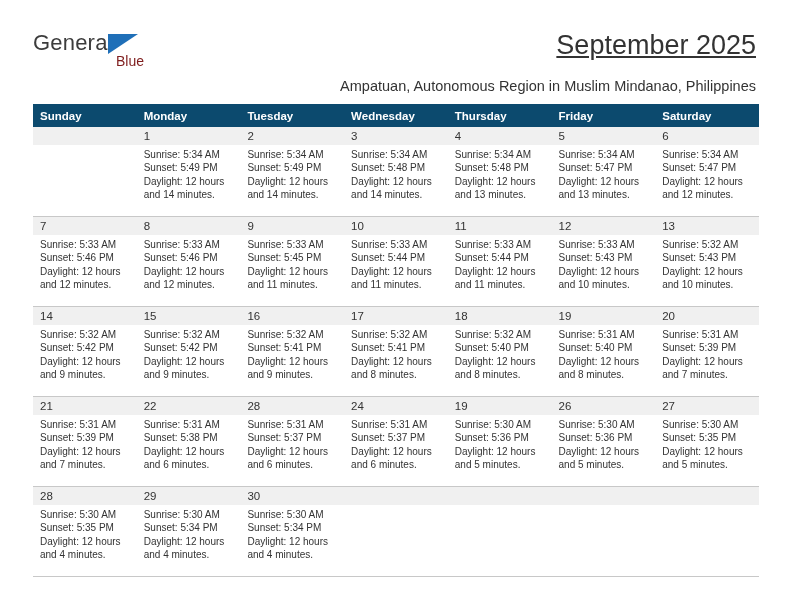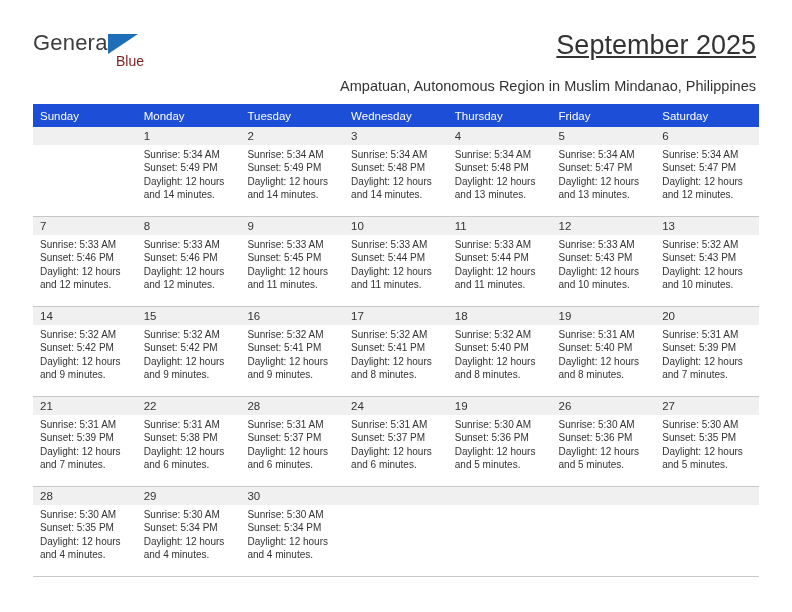--- a/index.html
+++ b/index.html
@@ -87,24 +87,24 @@
   
   .calendar {
     position: absolute;
     left: 33px;
     top: 104px;
     width: 726px;
     border-collapse: collapse;
     table-layout: fixed;
   }
   .calendar th {
-    background: #1d4ed8;
+    background: #0c4a6e;
     color: #ffffff;
     font-size: 11.5px;
-    font-weight: normal;
+    font-weight: bold;
     text-align: left;
     padding: 5px 0 5px 7px;
     height: 13px;
     border: none;
   }
   .calendar td {
     vertical-align: top;
     width: 103.71px;
     height: 75px;
     padding: 0;

